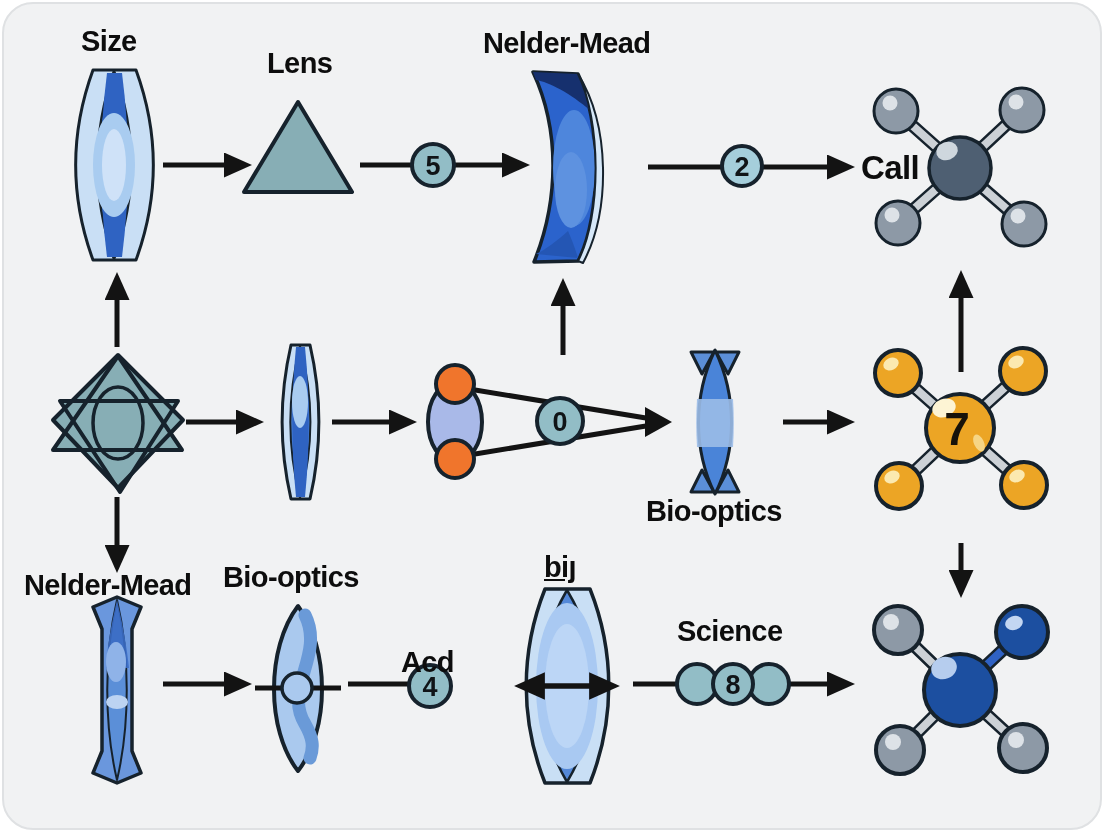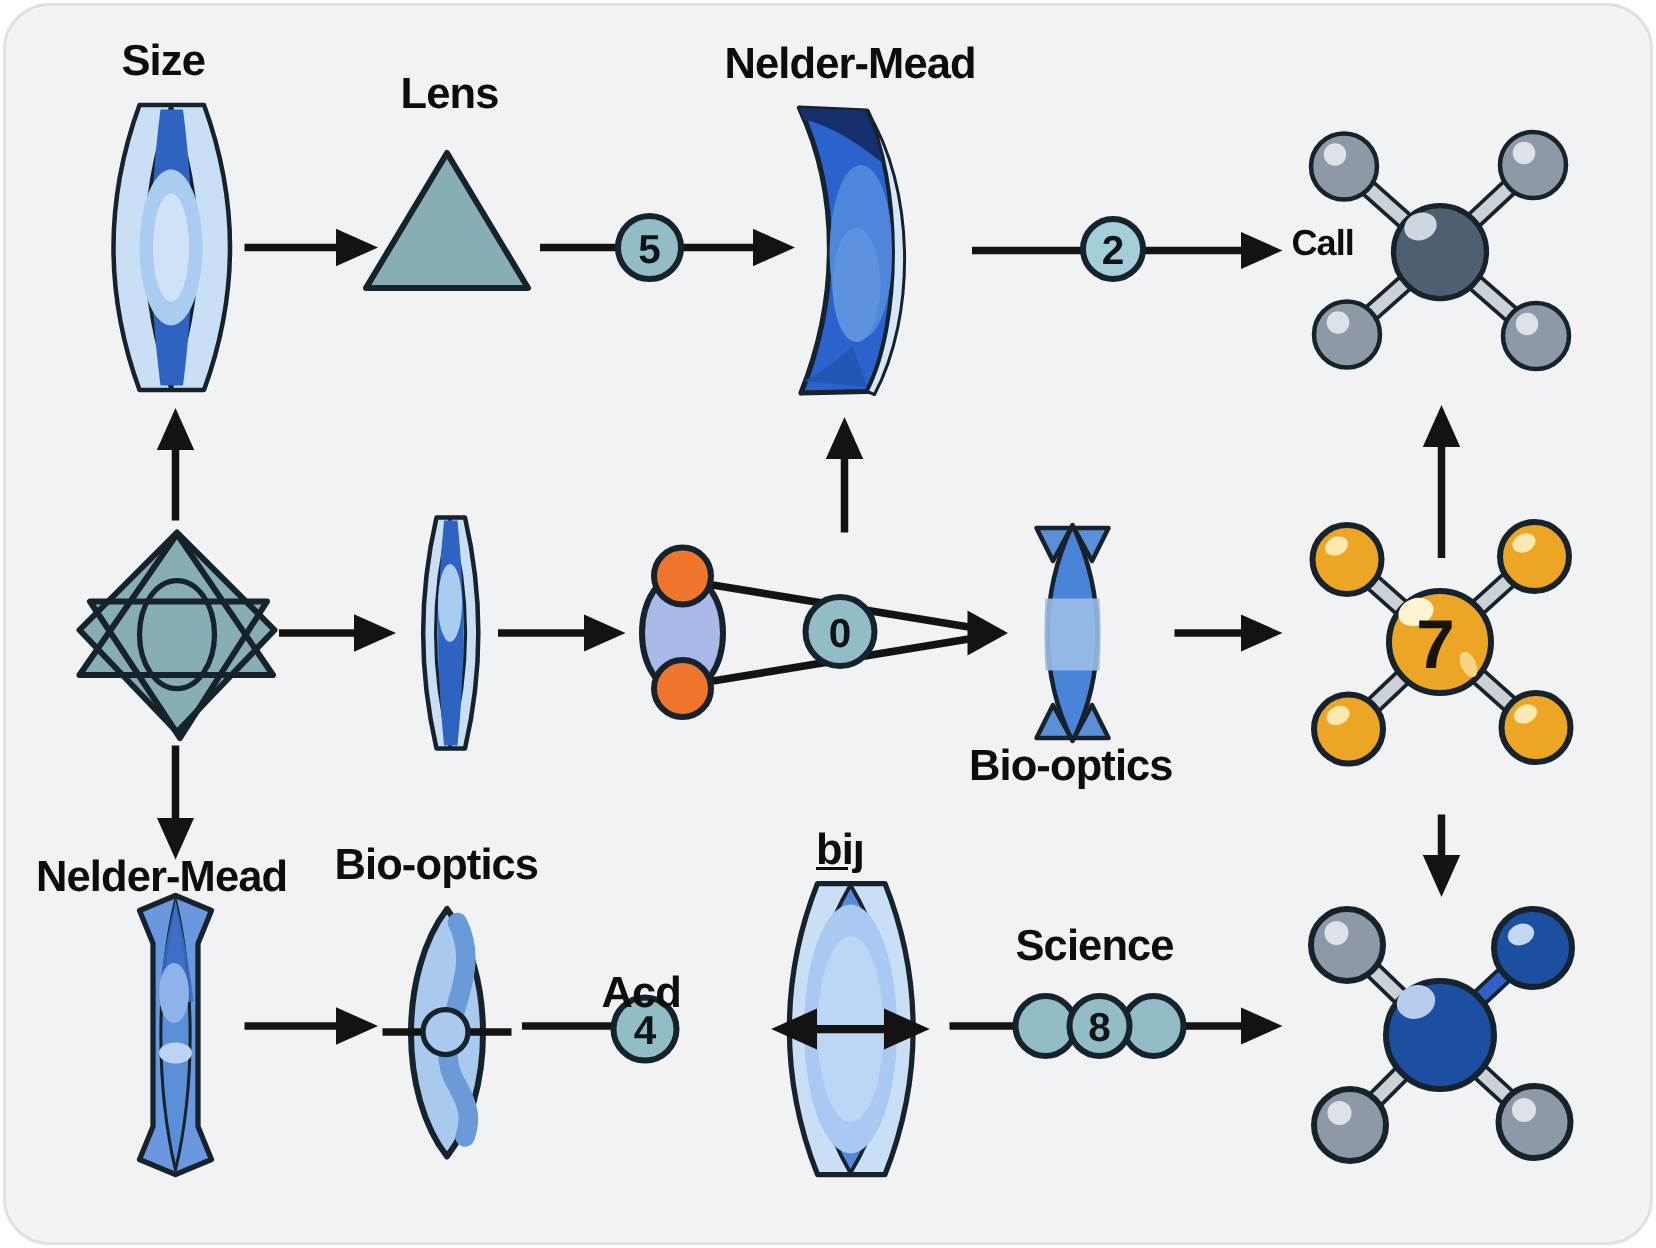--- a/index.html
+++ b/index.html
@@ -235,21 +235,21 @@
       <ellipse cx="1014" cy="623" rx="9" ry="7" fill="#c3d6f2" transform="rotate(-20 1014 623)"></ellipse>
     </g>
     <circle class="sk" stroke-width="4" cx="960" cy="690" r="36" style="fill:var(--c-molecule_blue)"></circle>
     <ellipse cx="944" cy="668" rx="13" ry="11" fill="#b6cdee" transform="rotate(-20 944 668)"></ellipse>
   </g>
 </svg>
 
 <div class="label" style="left:81px;top:27px;">Size</div>
 <div class="label" style="left:267px;top:49px;">Lens</div>
 <div class="label" style="left:483px;top:29px;">Nelder-Mead</div>
-<div class="label" style="left:861px;top:151px;font-size:24px;">Call</div>
+<div class="label" style="left:861px;top:151px;font-size:33px;">Call</div>
 <div class="label" style="left:646px;top:497px;">Bio-optics</div>
 <div class="label" style="left:24px;top:571px;">Nelder-Mead</div>
 <div class="label" style="left:223px;top:563px;">Bio-optics</div>
 <div class="label" style="left:401px;top:632px;margin-top:16px;">Acd</div>
 <div class="label" style="left:544px;top:553px;text-decoration:underline;">biȷ</div>
 <div class="label" style="left:677px;top:617px;">Science</div>
 
 </div>
 
 </body></html>

